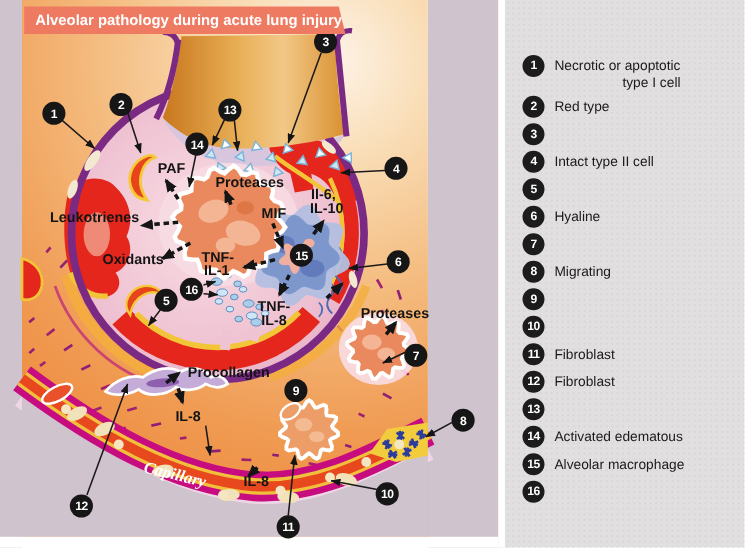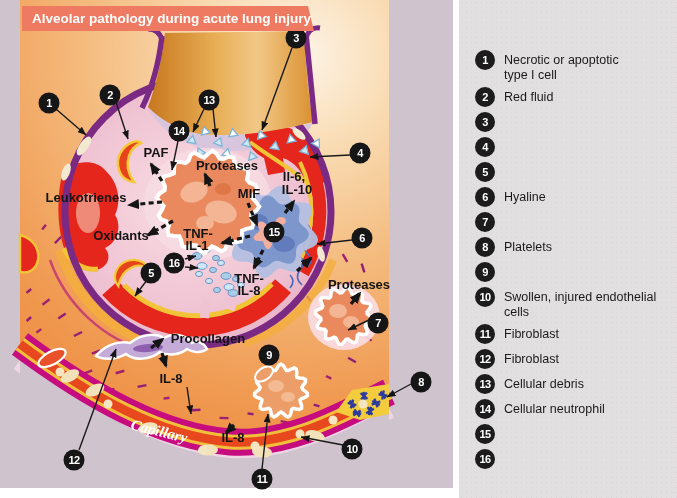--- a/index.html
+++ b/index.html
@@ -15,21 +15,21 @@
   .dash{stroke:#151515;stroke-width:3.2;fill:none;stroke-dasharray:5 3.4;}
   
   .legend{position:absolute;left:453px;top:0;width:224px;height:498px;box-sizing:border-box;
           background:#e2dfe0;border-left:6px solid #ffffff;padding:50px 4px 0 16px;
           background-image:radial-gradient(circle,#d8d4d7 0.8px,rgba(0,0,0,0) 0.9px);
           background-size:5px 5px;color:#1a1a1a;}
   .lrow{display:flex;align-items:flex-start;margin-bottom:5px;}
   .lnum{flex:0 0 auto;width:20px;height:20px;border-radius:50%;background:#1c1c1c;color:#fff;
         font:bold 11px/20px "Liberation Sans",sans-serif;text-align:center;margin-right:9px;
         letter-spacing:-0.5px;}
-  .llabel{white-space:pre-line;font:12.5px/14.5px "Liberation Sans",sans-serif;padding-top:3px;}
+  .llabel{white-space:pre-line;font:12.5px/14.5px "Liberation Sans",sans-serif;padding-top:3px;text-align:right;}
 </style>
 </head>
 <body>
 
 <div id="fig">
 
 <svg id="diagram-svg" width="457" height="498" viewBox="0 0 457 498">
   <defs>
     <radialGradient id="bgGrad" gradientUnits="userSpaceOnUse" cx="300" cy="55" r="430">
       <stop offset="0" stop-color="#fdf4e8"></stop>
@@ -394,67 +394,66 @@
 </svg>
 
 <div class="legend">
   <div class="lrow">
         <span class="lnum">1</span>
         <span class="llabel">Necrotic or apoptotic
 type I cell</span>
       </div>
   <div class="lrow">
         <span class="lnum">2</span>
-        <span class="llabel">Red fluid</span>
+        <span class="llabel">Red type</span>
       </div>
   <div class="lrow">
         <span class="lnum">3</span>
       </div>
   <div class="lrow">
         <span class="lnum">4</span>
+        <span class="llabel">Intact type II cell</span>
       </div>
   <div class="lrow">
         <span class="lnum">5</span>
       </div>
   <div class="lrow">
         <span class="lnum">6</span>
         <span class="llabel">Hyaline</span>
       </div>
   <div class="lrow">
         <span class="lnum">7</span>
       </div>
   <div class="lrow">
         <span class="lnum">8</span>
-        <span class="llabel">Platelets</span>
+        <span class="llabel">Migrating</span>
       </div>
   <div class="lrow">
         <span class="lnum">9</span>
       </div>
   <div class="lrow">
         <span class="lnum">10</span>
-        <span class="llabel">Swollen, injured endothelial
-cells</span>
       </div>
   <div class="lrow">
         <span class="lnum">11</span>
         <span class="llabel">Fibroblast</span>
       </div>
   <div class="lrow">
         <span class="lnum">12</span>
         <span class="llabel">Fibroblast</span>
       </div>
   <div class="lrow">
         <span class="lnum">13</span>
-        <span class="llabel">Cellular debris</span>
       </div>
   <div class="lrow">
         <span class="lnum">14</span>
-        <span class="llabel">Cellular neutrophil</span>
+        <span class="llabel">Activated edematous</span>
       </div>
   <div class="lrow">
         <span class="lnum">15</span>
+        <span class="llabel">Alveolar macrophage</span>
       </div>
   <div class="lrow">
         <span class="lnum">16</span>
       </div>
 </div>
 
 </div>
 
 </body></html>

